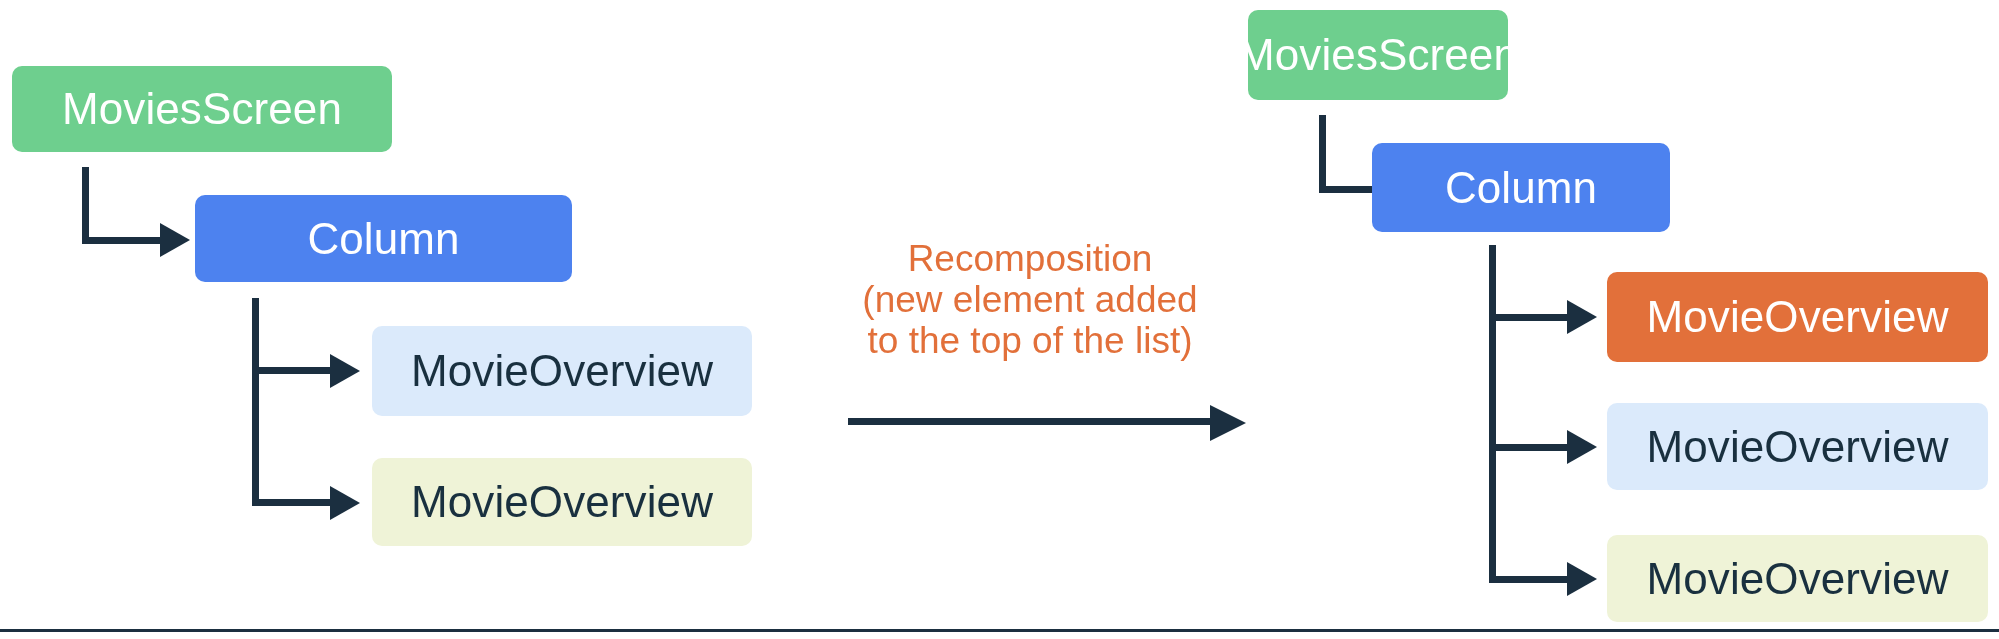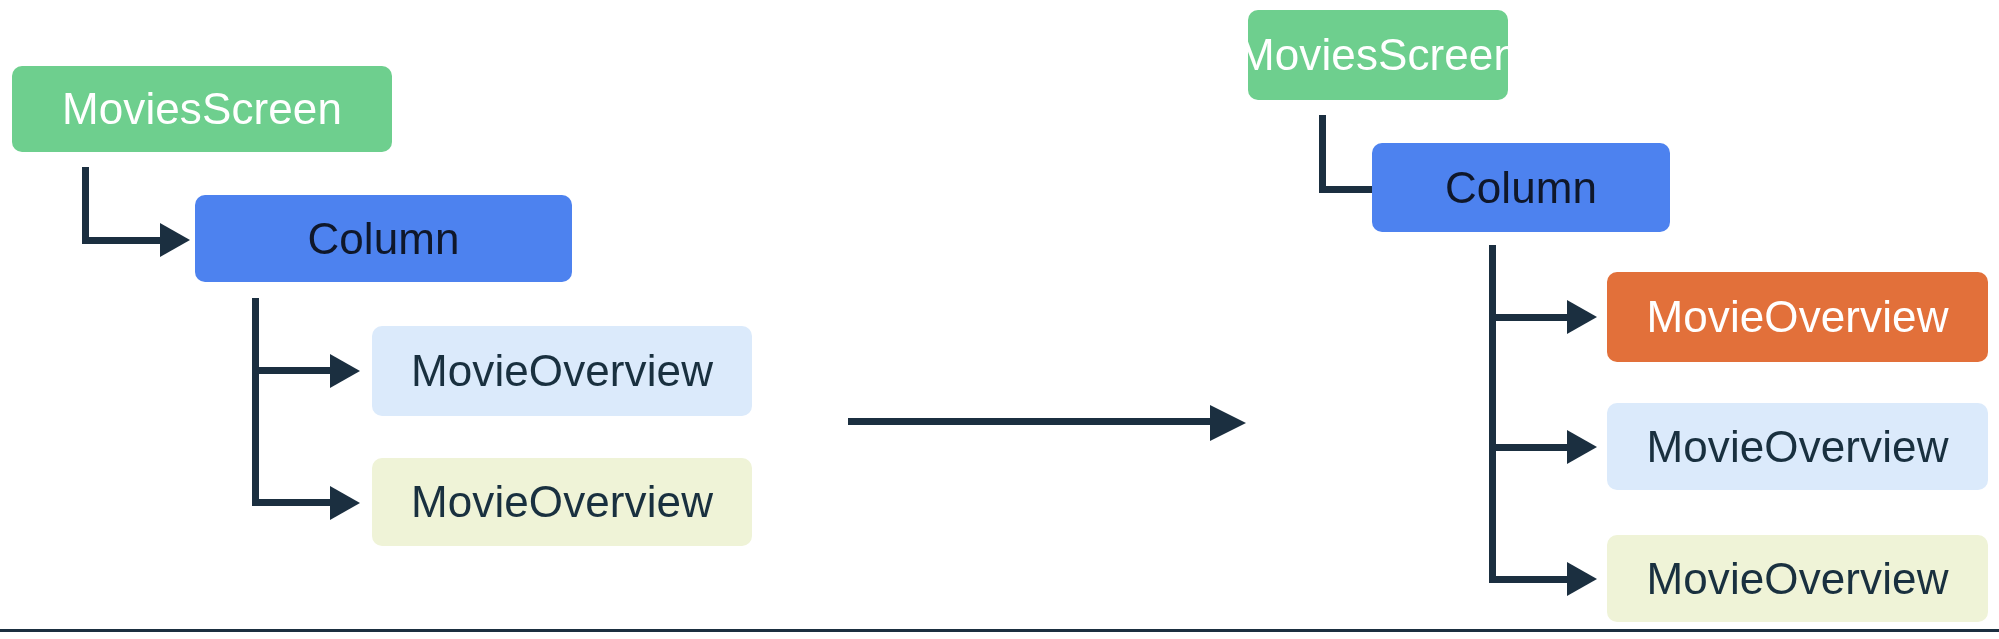--- a/index.html
+++ b/index.html
@@ -23,21 +23,21 @@
     box-sizing: border-box;
     border-radius: 10px;
     display: flex;
     align-items: center;
     justify-content: center;
     font-size: 44px;
     letter-spacing: 0.1px;
     white-space: nowrap;
   }
   .node.green  { background: #6ecf8e; color: #ffffff; }
-  .node.blue   { background: #4d82ef; color: #0f172a; }
+  .node.blue   { background: #4d82ef; color: #ffffff; }
   .node.orange { background: #e2703a; color: #ffffff; }
   .node.lblue  { background: #dbeafb; color: #19303f; }
   .node.lyellow{ background: #eff3d7; color: #19303f; }
 
   
   .vline, .hline {
     position: absolute;
     background: #1b2f40;
   }
   .arrowhead {
@@ -87,20 +87,23 @@
   <div class="arrowhead" style="left:330px; top:486px;"></div>
 
   <div class="node lblue" style="left:372px; top:326px; width:380px; height:90px;">
     <span>MovieOverview</span>
   </div>
 
   <div class="node lyellow" style="left:372px; top:458px; width:380px; height:88px;">
     <span>MovieOverview</span>
   </div>
 
+  <div class="center-label" style="left:820px; top:238px; width:420px;">Recomposition
+(new element added
+to the top of the list)</div>
 
   <div class="hline" style="left:848px; top:418px; width:365px; height:7px;"></div>
   <div class="arrowhead" style="left:1210px; top:405px; border-top-width:18px; border-bottom-width:18px; border-left-width:36px;"></div>
 
   <div class="node green" style="left:1248px; top:10px; width:260px; height:90px;">
     <span>MoviesScreen</span>
   </div>
 
   <div class="vline" style="left:1319px; top:115px; width:7px; height:78px;"></div>
   <div class="hline" style="left:1319px; top:186px; width:78px; height:7px;"></div>

